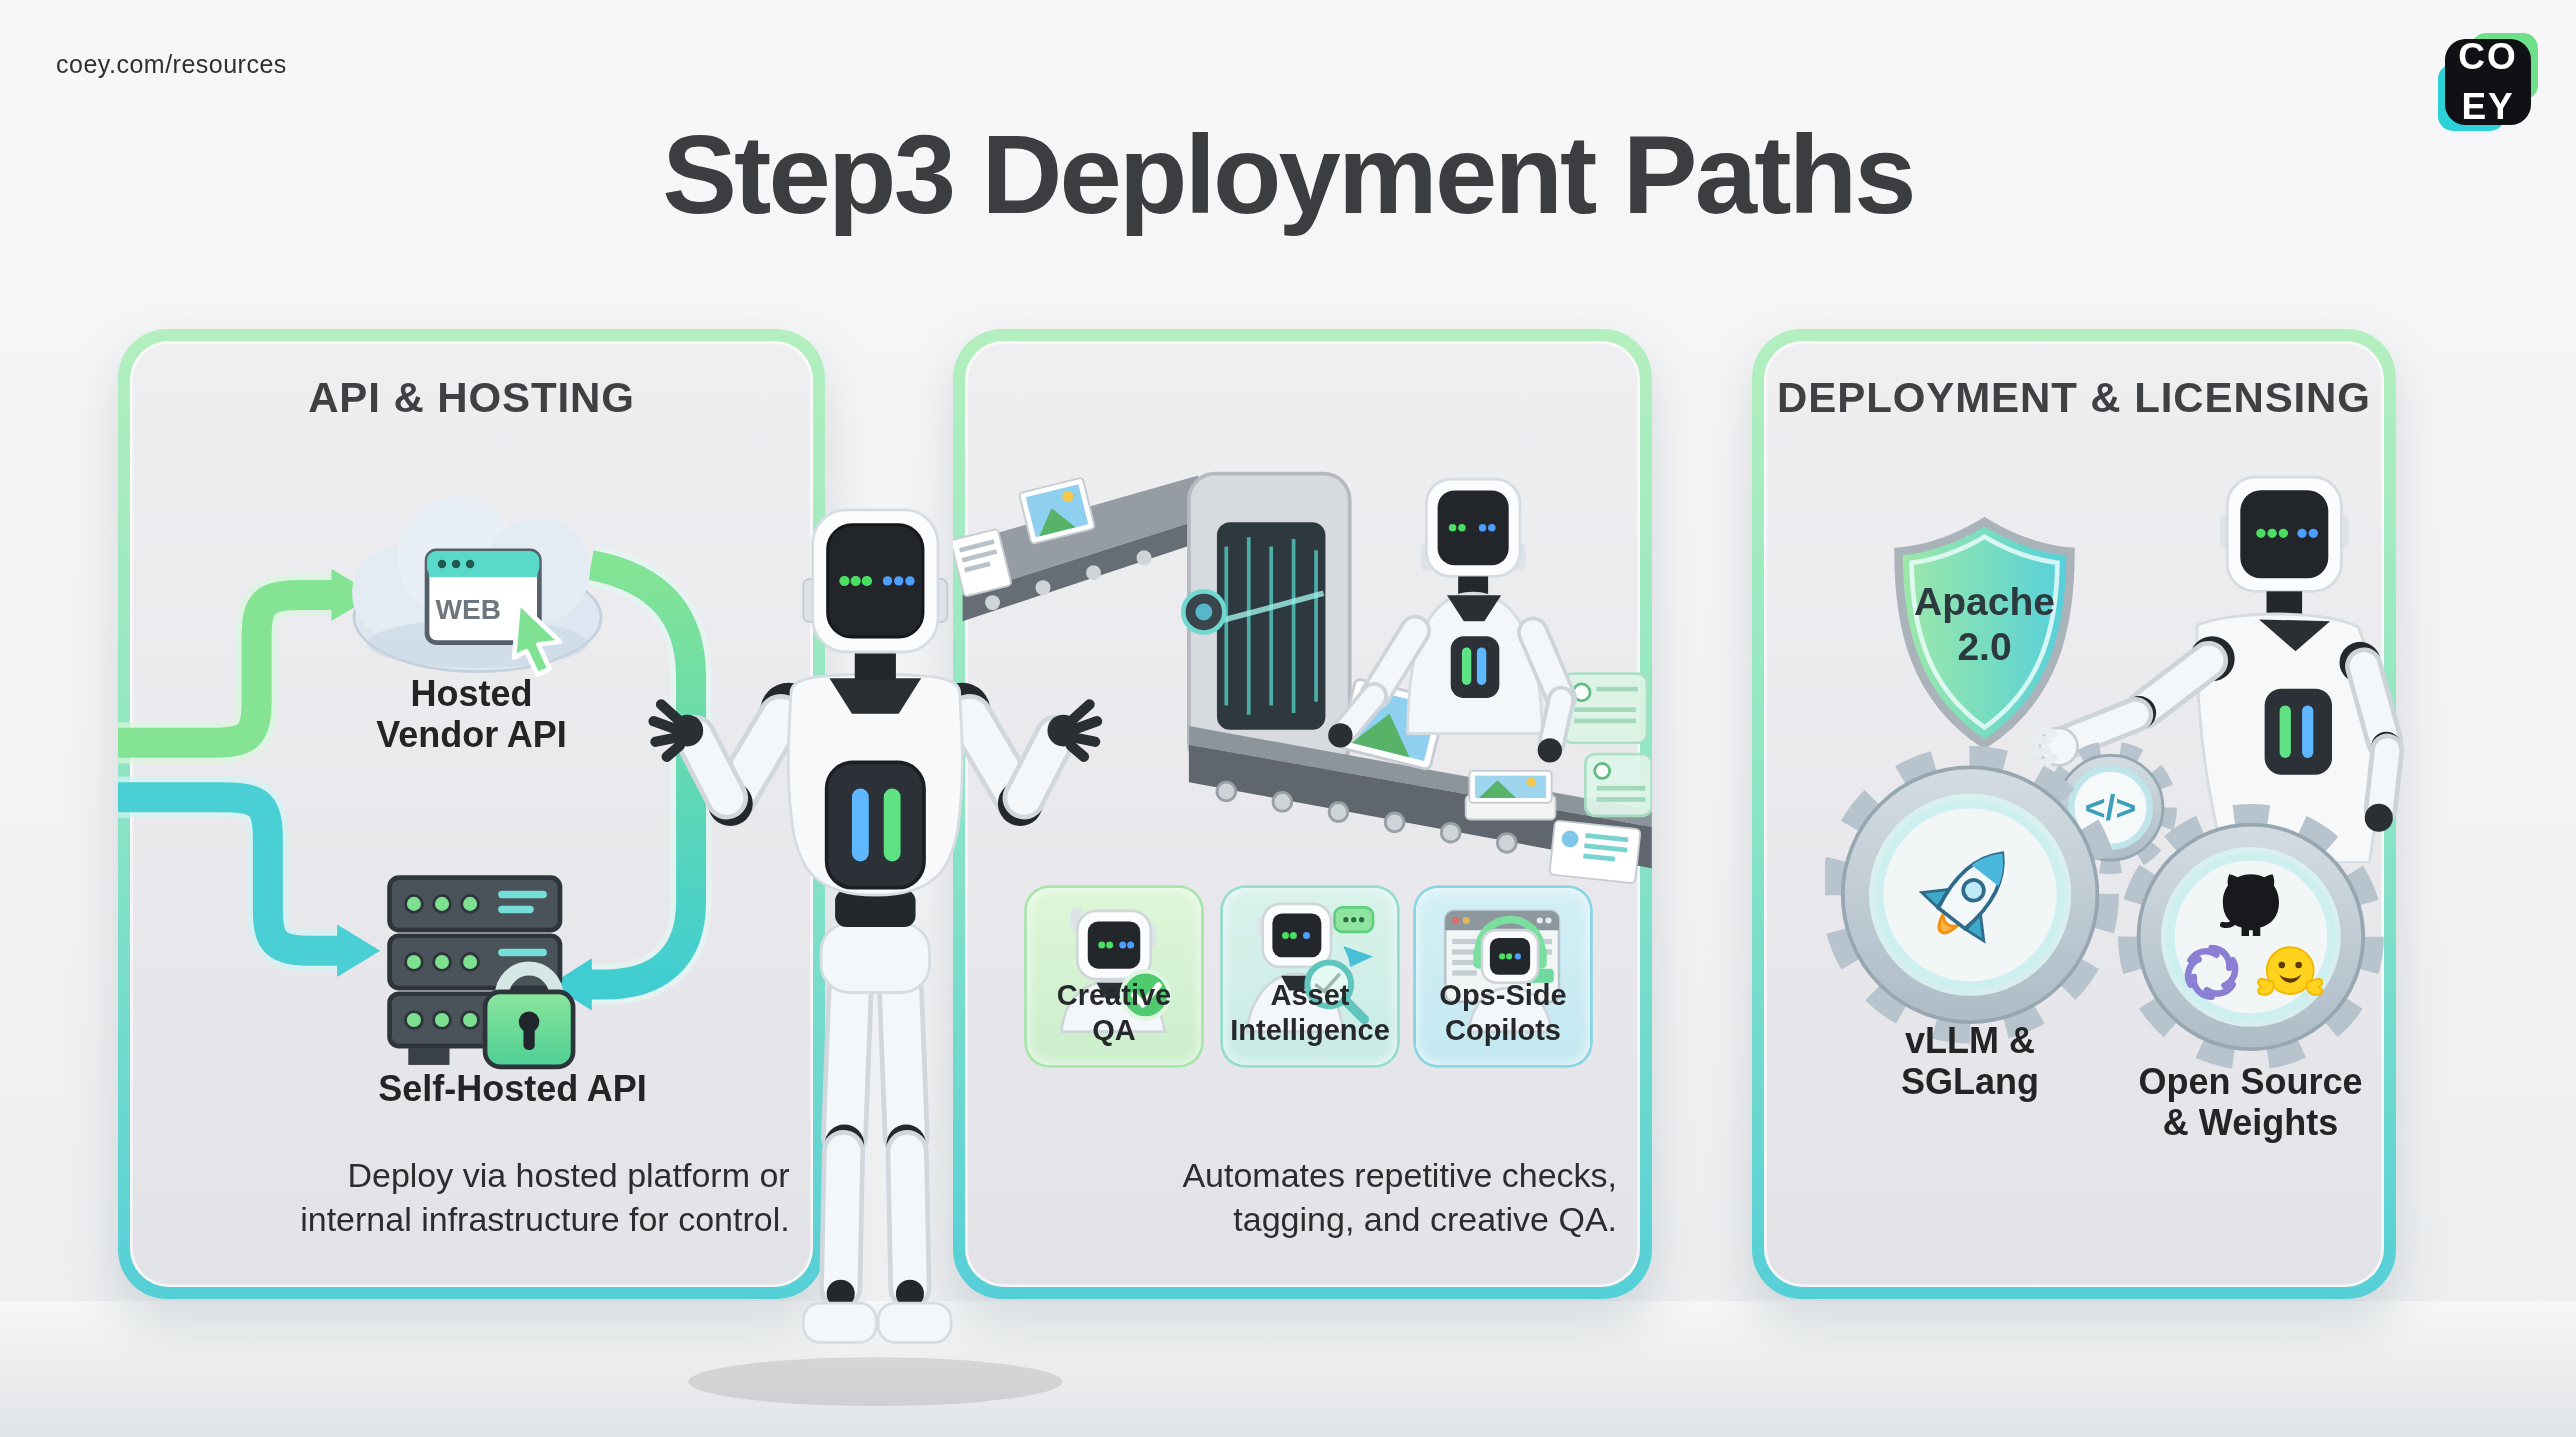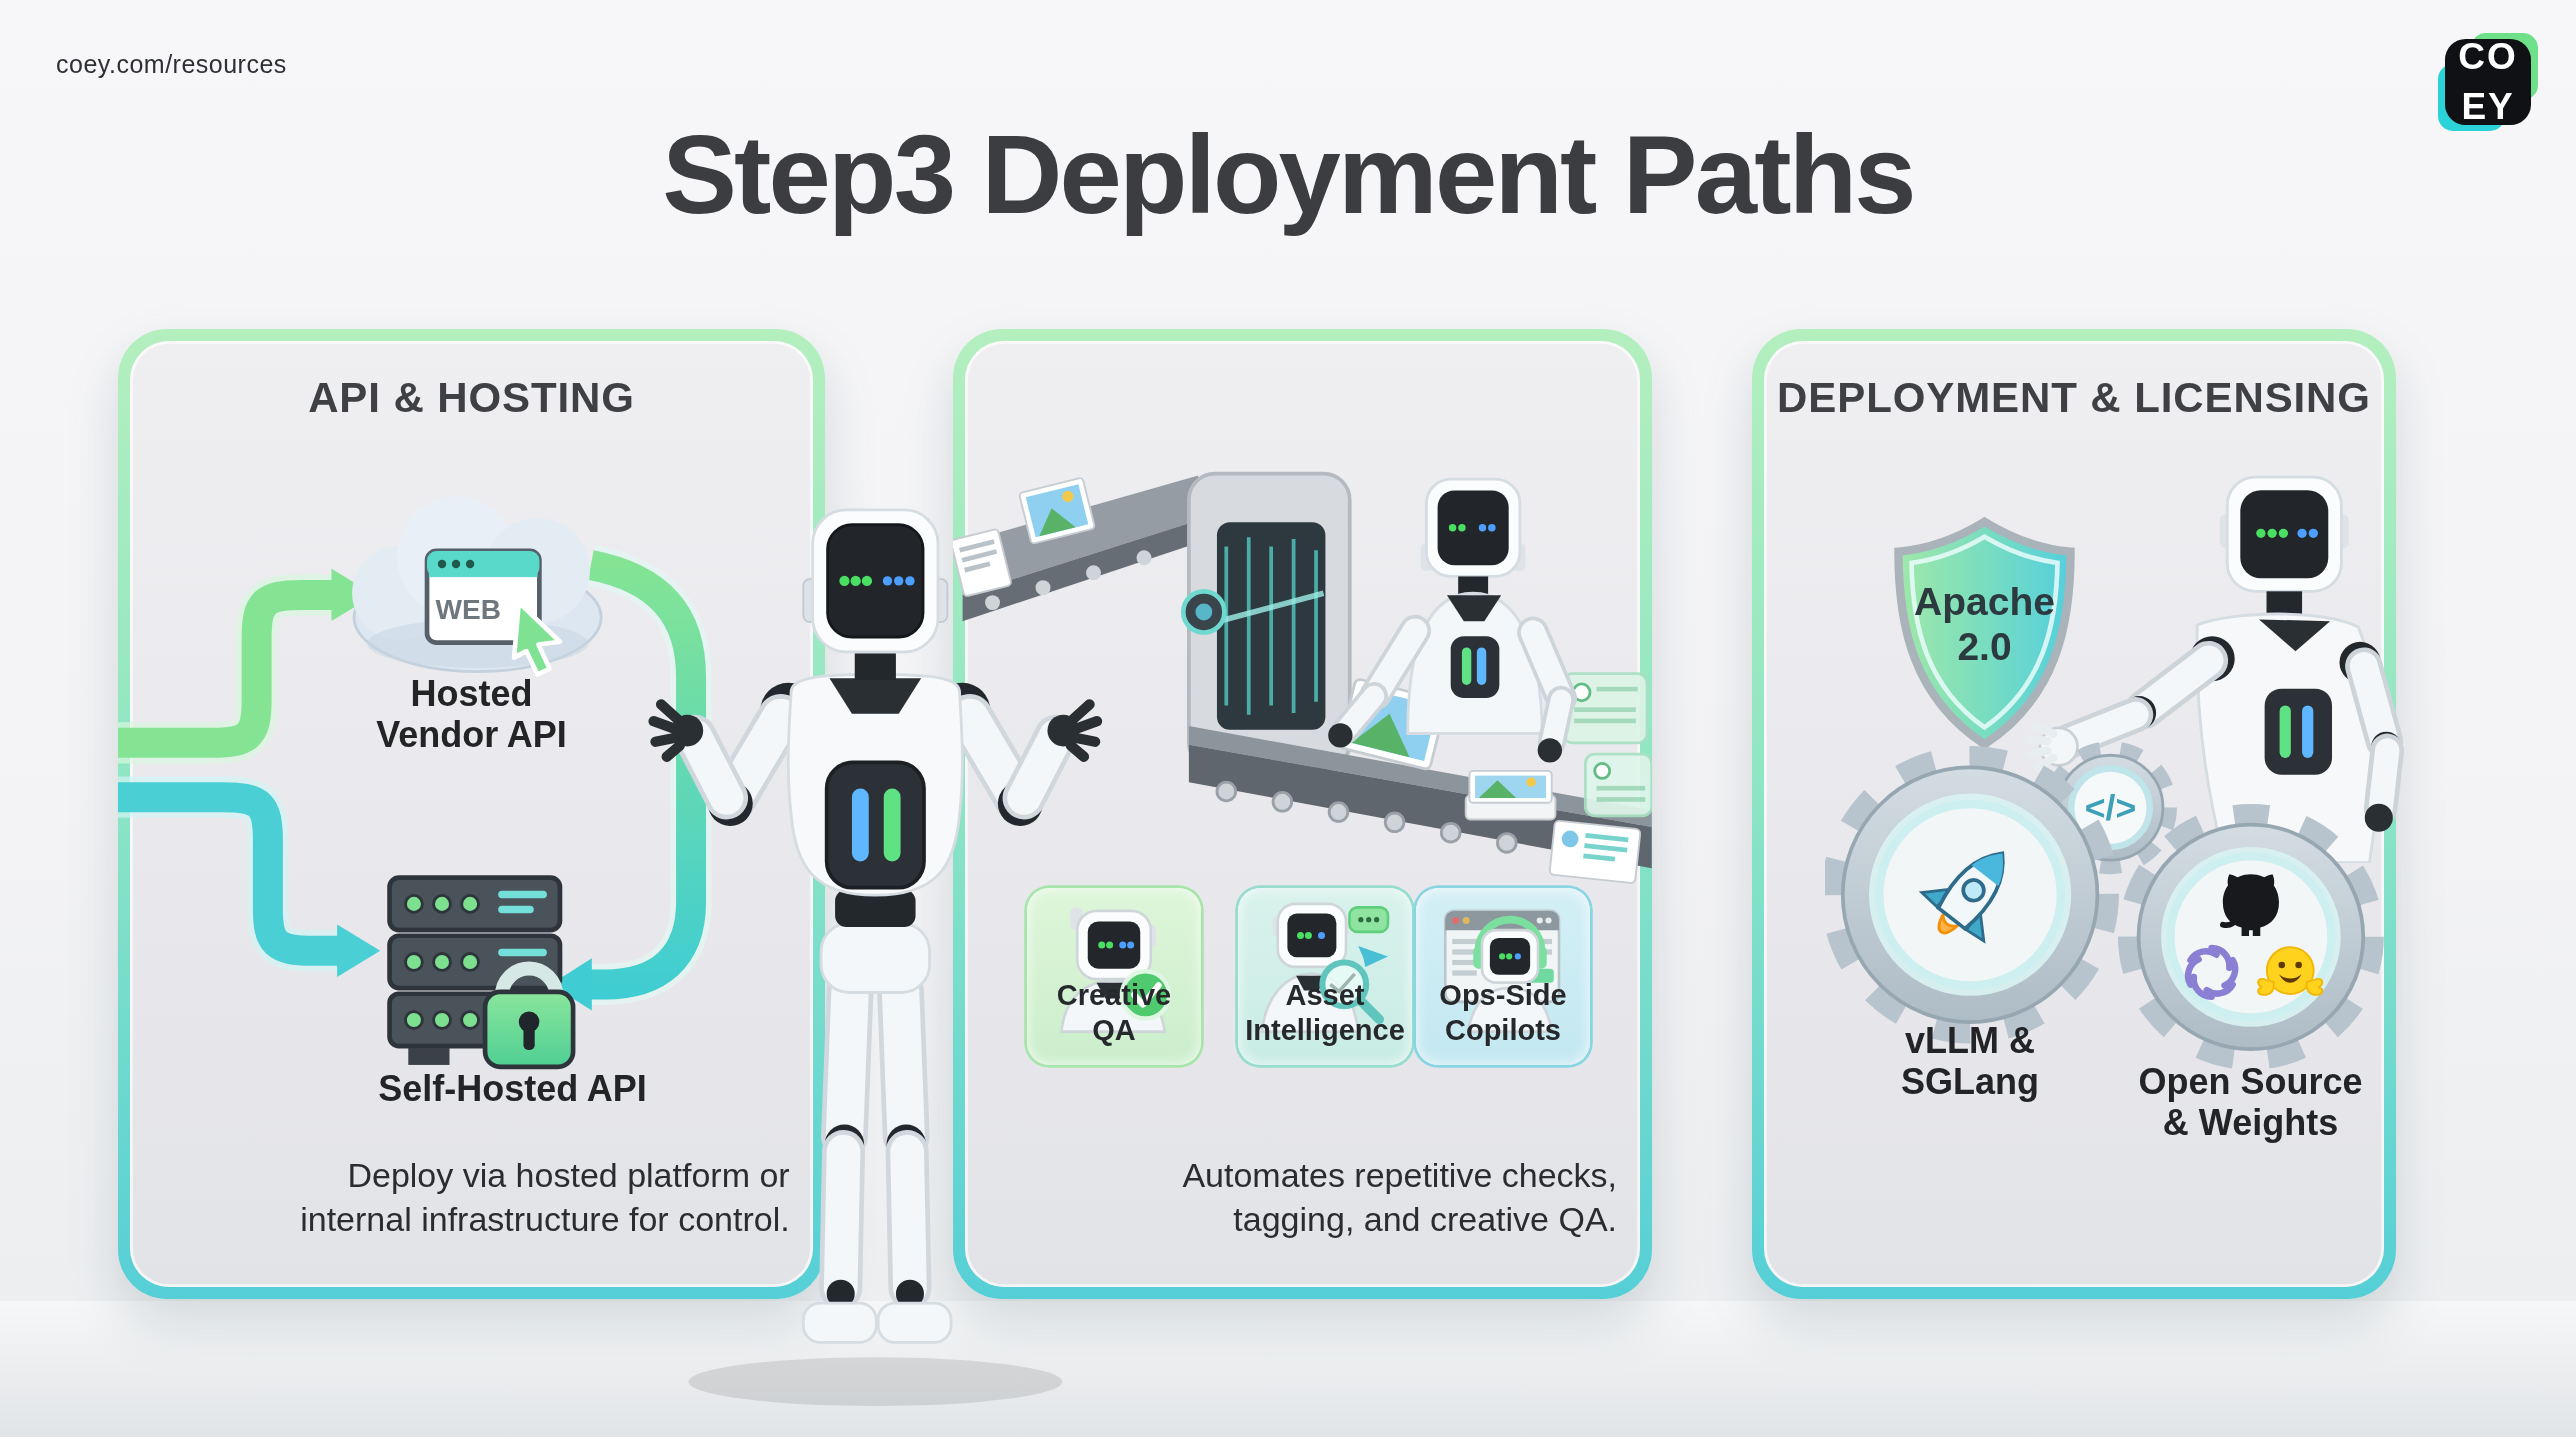--- a/index.html
+++ b/index.html
@@ -33,21 +33,21 @@
   .panel-desc{position:absolute;left:5%;width:90%;top:824px;text-align:right;
     font-size:34px;line-height:1.3;color:#2b2c2e;white-space:pre-line;}
   .item-label{position:absolute;text-align:center;font-weight:bold;color:#232425;
     white-space:pre-line;line-height:1.15;}
   
   .badge-card{position:absolute;top:559px;width:174px;height:177px;border-radius:22.5px;}
   .badge-card .mini{position:absolute;left:17px;top:7.5px;}
   .badge-label{position:absolute;left:0;bottom:17px;width:100%;text-align:center;
     font-size:29px;font-weight:bold;line-height:1.2;color:#26282b;white-space:pre-line;}
   .bc1{background:linear-gradient(180deg,#def6d9,#cbeecb);box-shadow:0 0 0 2.8px #a8e5ab, inset 0 0 13px rgba(255,255,255,.8);}
-  .bc2{background:linear-gradient(180deg,#d9f2ec,#c8ece4);box-shadow:0 0 0 2.8px #96dccf, inset 0 0 13px rgba(255,255,255,.8);margin-left:15px;}
+  .bc2{background:linear-gradient(180deg,#d9f2ec,#c8ece4);box-shadow:0 0 0 2.8px #96dccf, inset 0 0 13px rgba(255,255,255,.8);}
   .bc3{background:linear-gradient(180deg,#d4eff6,#c3e8f1);box-shadow:0 0 0 2.8px #8ad5e3, inset 0 0 13px rgba(255,255,255,.8);}
   .shield-label{position:absolute;left:139px;top:251px;width:187px;text-align:center;
     font-size:39px;font-weight:bold;line-height:1.15;color:#2c3a3f;white-space:pre-line;}
   .abs{position:absolute;}
 </style>
 </head>
 <body>
 
 <div id="canvas">
   <div id="floor"></div>

